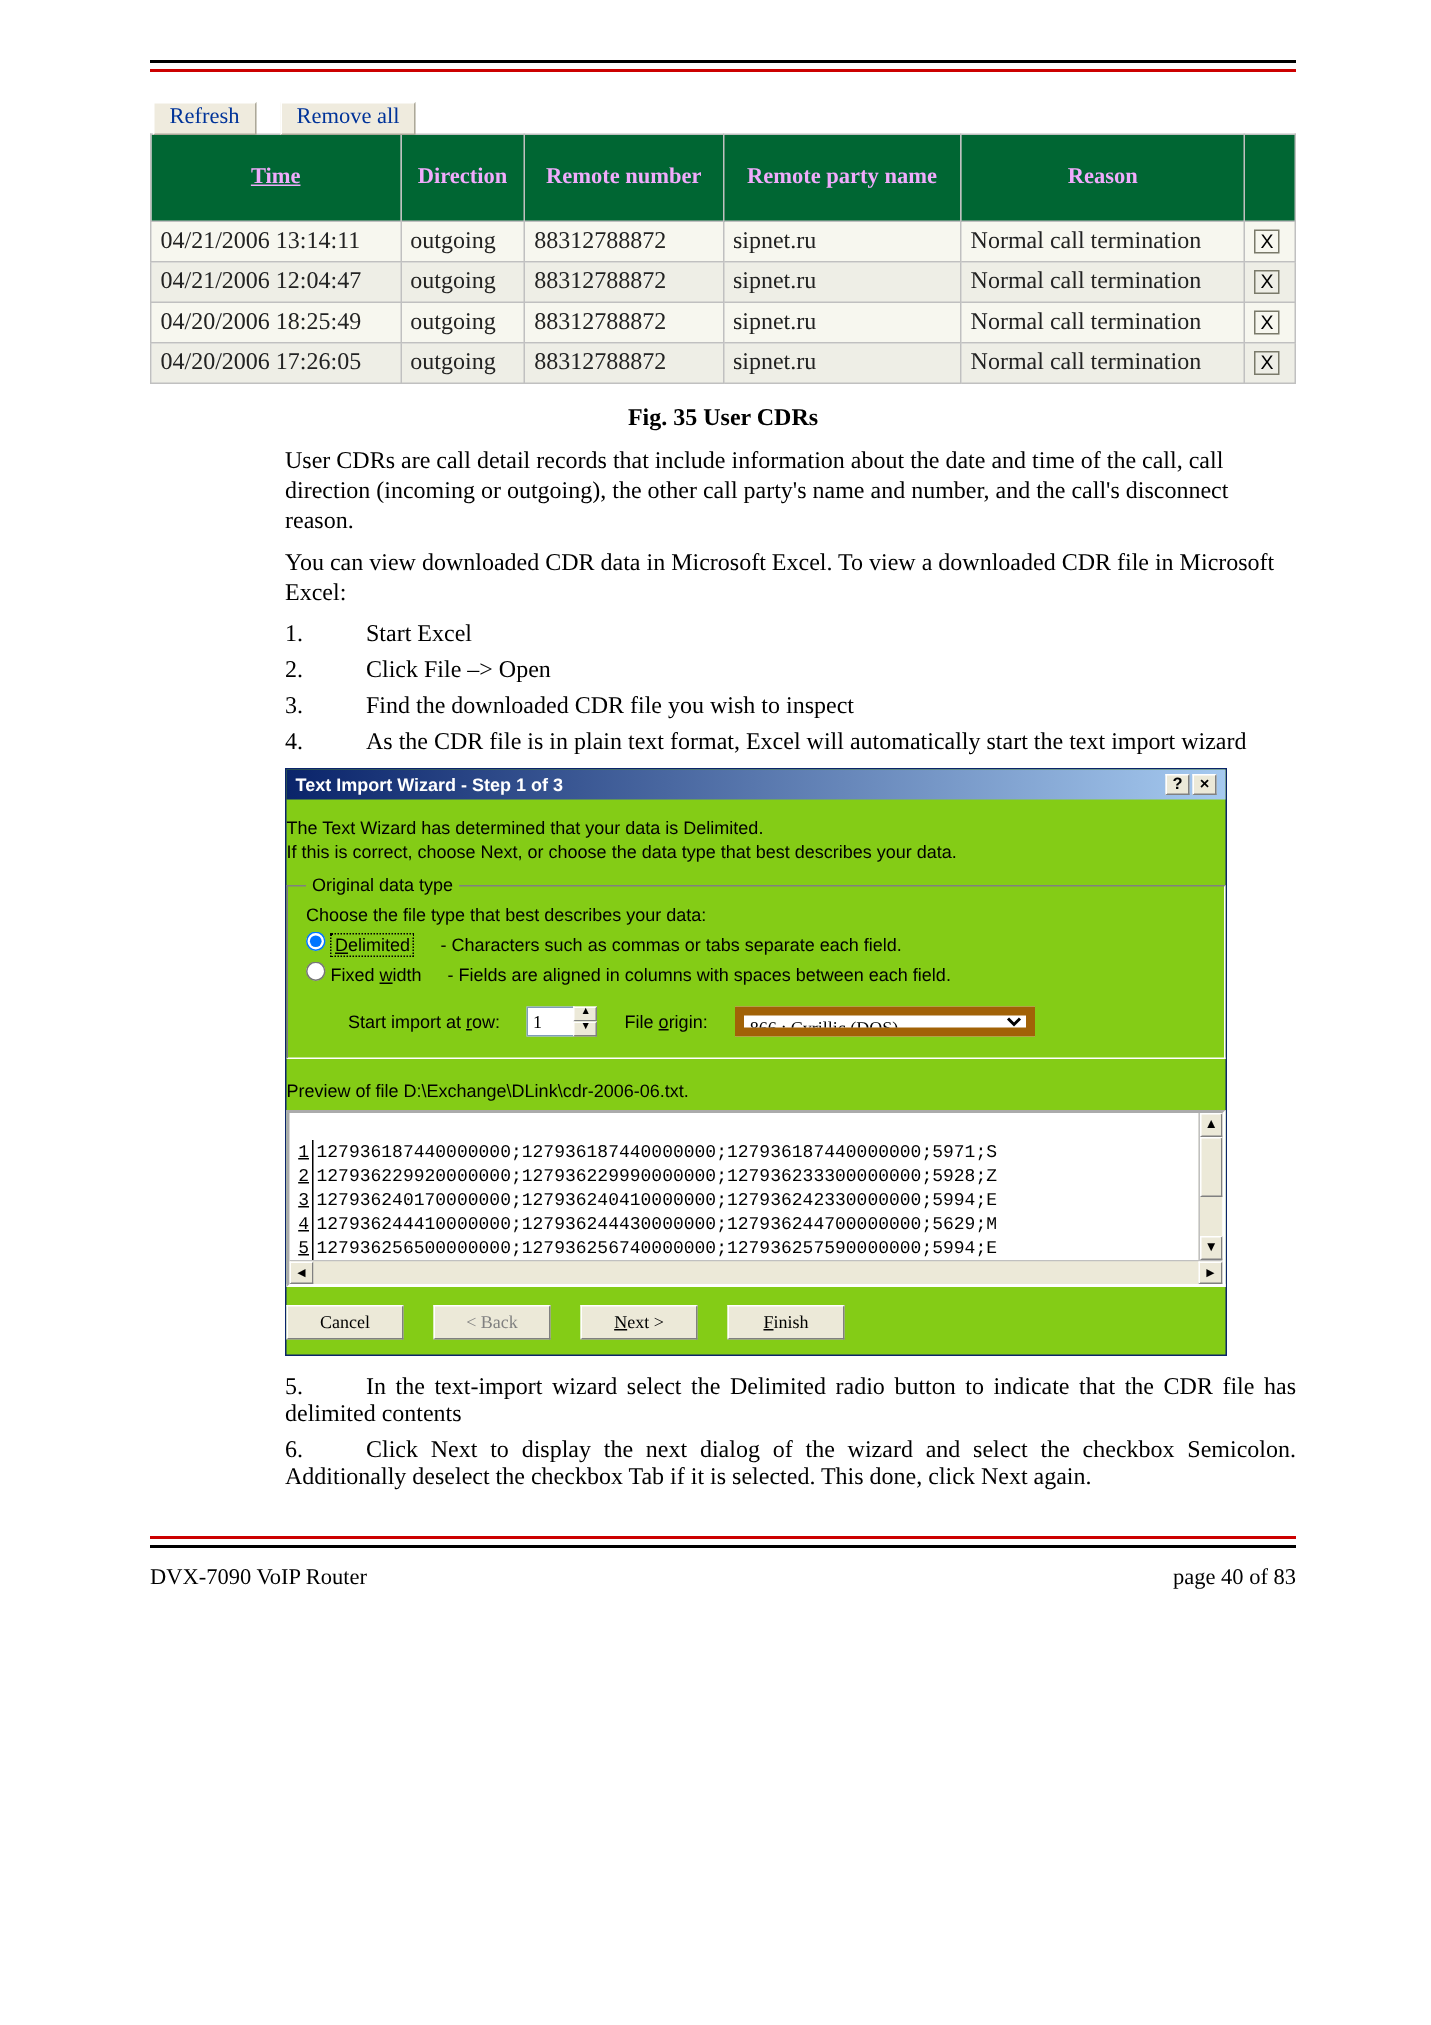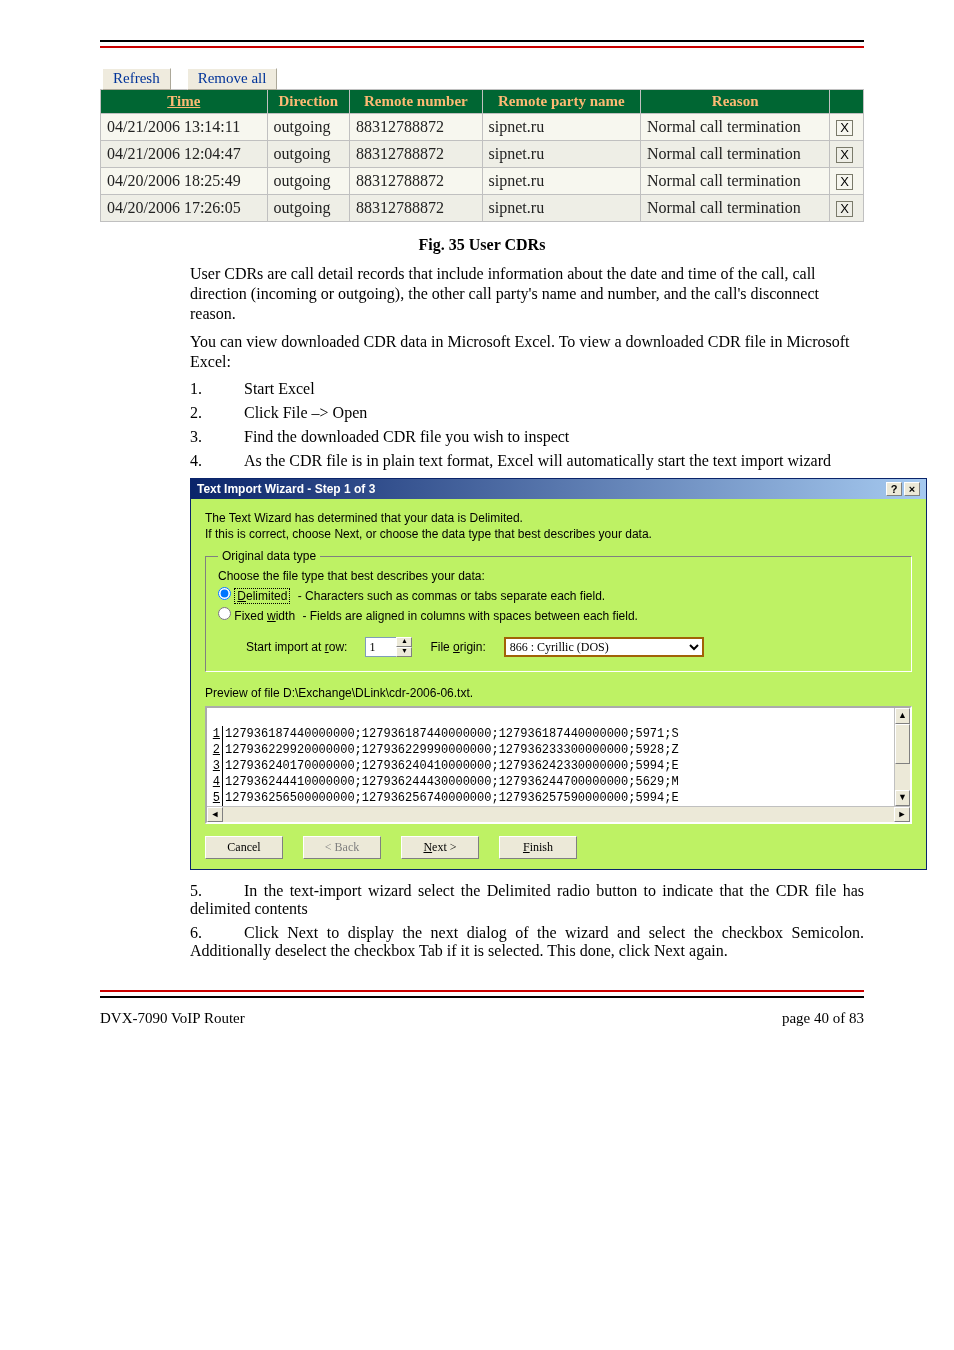--- a/index.html
+++ b/index.html
@@ -62,24 +62,24 @@
     }
 
     
     table.cdr {
       border-collapse: collapse;
       width: 100%;
       margin-top: -1px;
     }
     table.cdr th {
       background: #006633;
-      color: #fdba74;
+      color: #f0abfc;
       font-weight: bold;
       font-size: 15px;
-      padding: 3px 6px;
+      padding: 20px 6px;
       border: 1px solid #c0c0c0;
     }
     table.cdr td {
       font-size: 16px;
       padding: 4px 6px;
       border: 1px solid #c0c0c0;
       color: #222;
     }
     table.cdr tr.odd td { background: #f7f7ef; }
     table.cdr tr.even td { background: #eeeee6; }
@@ -110,25 +110,25 @@
     .ol-item {
       font-size: 16px;
       margin: 6px 0 6px 90px;
     }
     .ol-item .num { display: inline-block; width: 34px; }
     .ol-item .num + span { margin-left: 20px; }
 
     
     .wizard {
       margin: 8px 0 12px 90px;
-      width: 737px;
+      width: 628px;
       border: 1px solid #0a246a;
       font-family: Tahoma, Arial, sans-serif;
       font-size: 12px;
-      background: #bef264;
+      background: #84cc16;
     }
     .wizard .titlebar {
       background: linear-gradient(to right, #0a246a, #a6caf0);
       color: #fff;
       font-weight: bold;
       font-size: 12px;
       padding: 3px 6px;
       display: flex;
       justify-content: space-between;
       align-items: center;
@@ -143,36 +143,36 @@
       border-bottom-color: #808080;
       font-family: Arial;
       font-size: 11px;
       font-weight: bold;
       color: #000;
       display: flex;
       align-items: center;
       justify-content: center;
       line-height: 1;
     }
-    .wizard-body { padding: 12px 14px 10px; }
+    .wizard-body { padding: 12px 0 10px; }
     .wizard-body p { margin-bottom: 2px; }
 
     fieldset.groupbox {
       border: 1px solid #808080;
       border-right-color: #fff;
       border-bottom-color: #fff;
       padding: 6px 12px 14px;
       margin-top: 8px;
     }
     fieldset.groupbox legend {
       font-size: 12px;
       padding: 0 4px;
     }
     .radio-row { margin-top: 4px; }
-    .radio-row label { }
+    .radio-row label { margin-right: 10px; }
     .radio-row .desc { margin-left: 4px; }
     .dotted-focus {
       border: 1px dotted #000;
       padding: 0 2px;
     }
     .controls-row {
       margin-top: 14px;
       display: flex;
       align-items: center;
       gap: 18px;
@@ -204,21 +204,21 @@
       border-bottom-color: #808080;
       font-size: 7px;
       line-height: 6px;
       text-align: center;
     }
     select.combo {
       font-family: Tahoma;
       font-size: 12px;
       width: 200px;
       height: 20px;
-      border: 2px solid #a16207;
+      border: 6px solid #a16207;
       background: #fff;
     }
 
     .preview-label { margin-top: 14px; }
     .preview-box {
       margin-top: 6px;
       background: #fff;
       border: 2px inset #fff;
       height: 118px;
       overflow: hidden;

